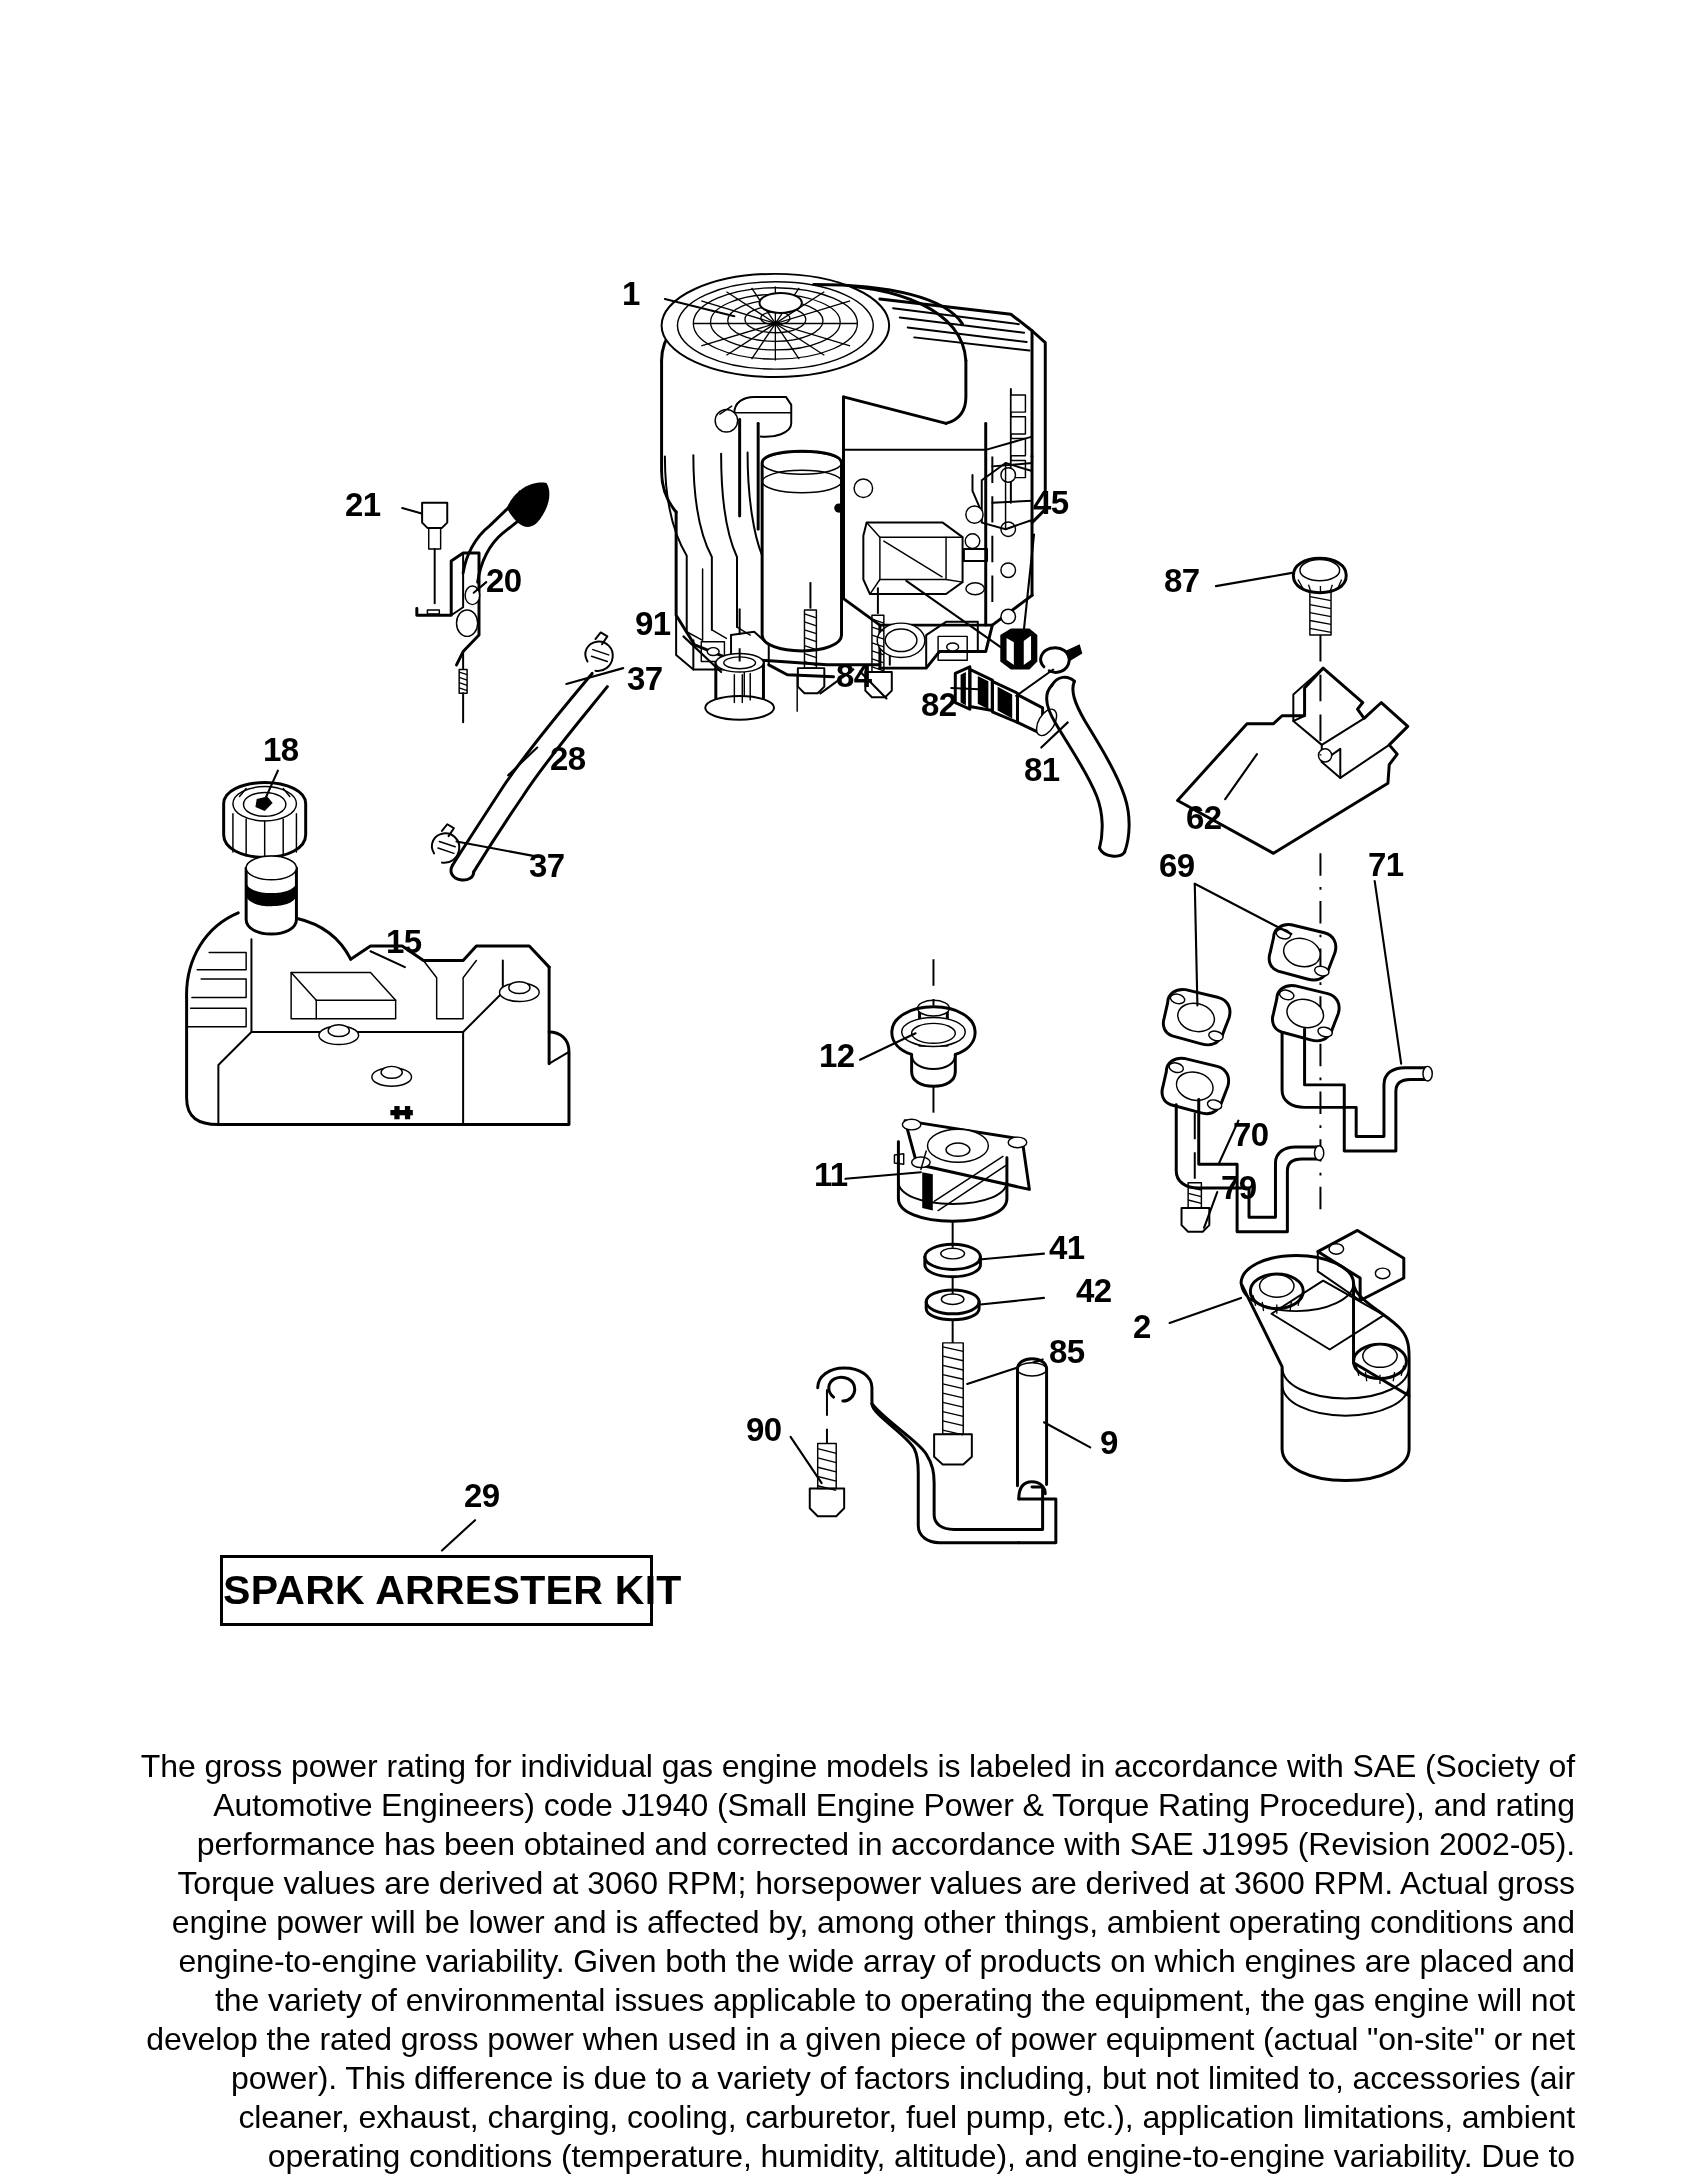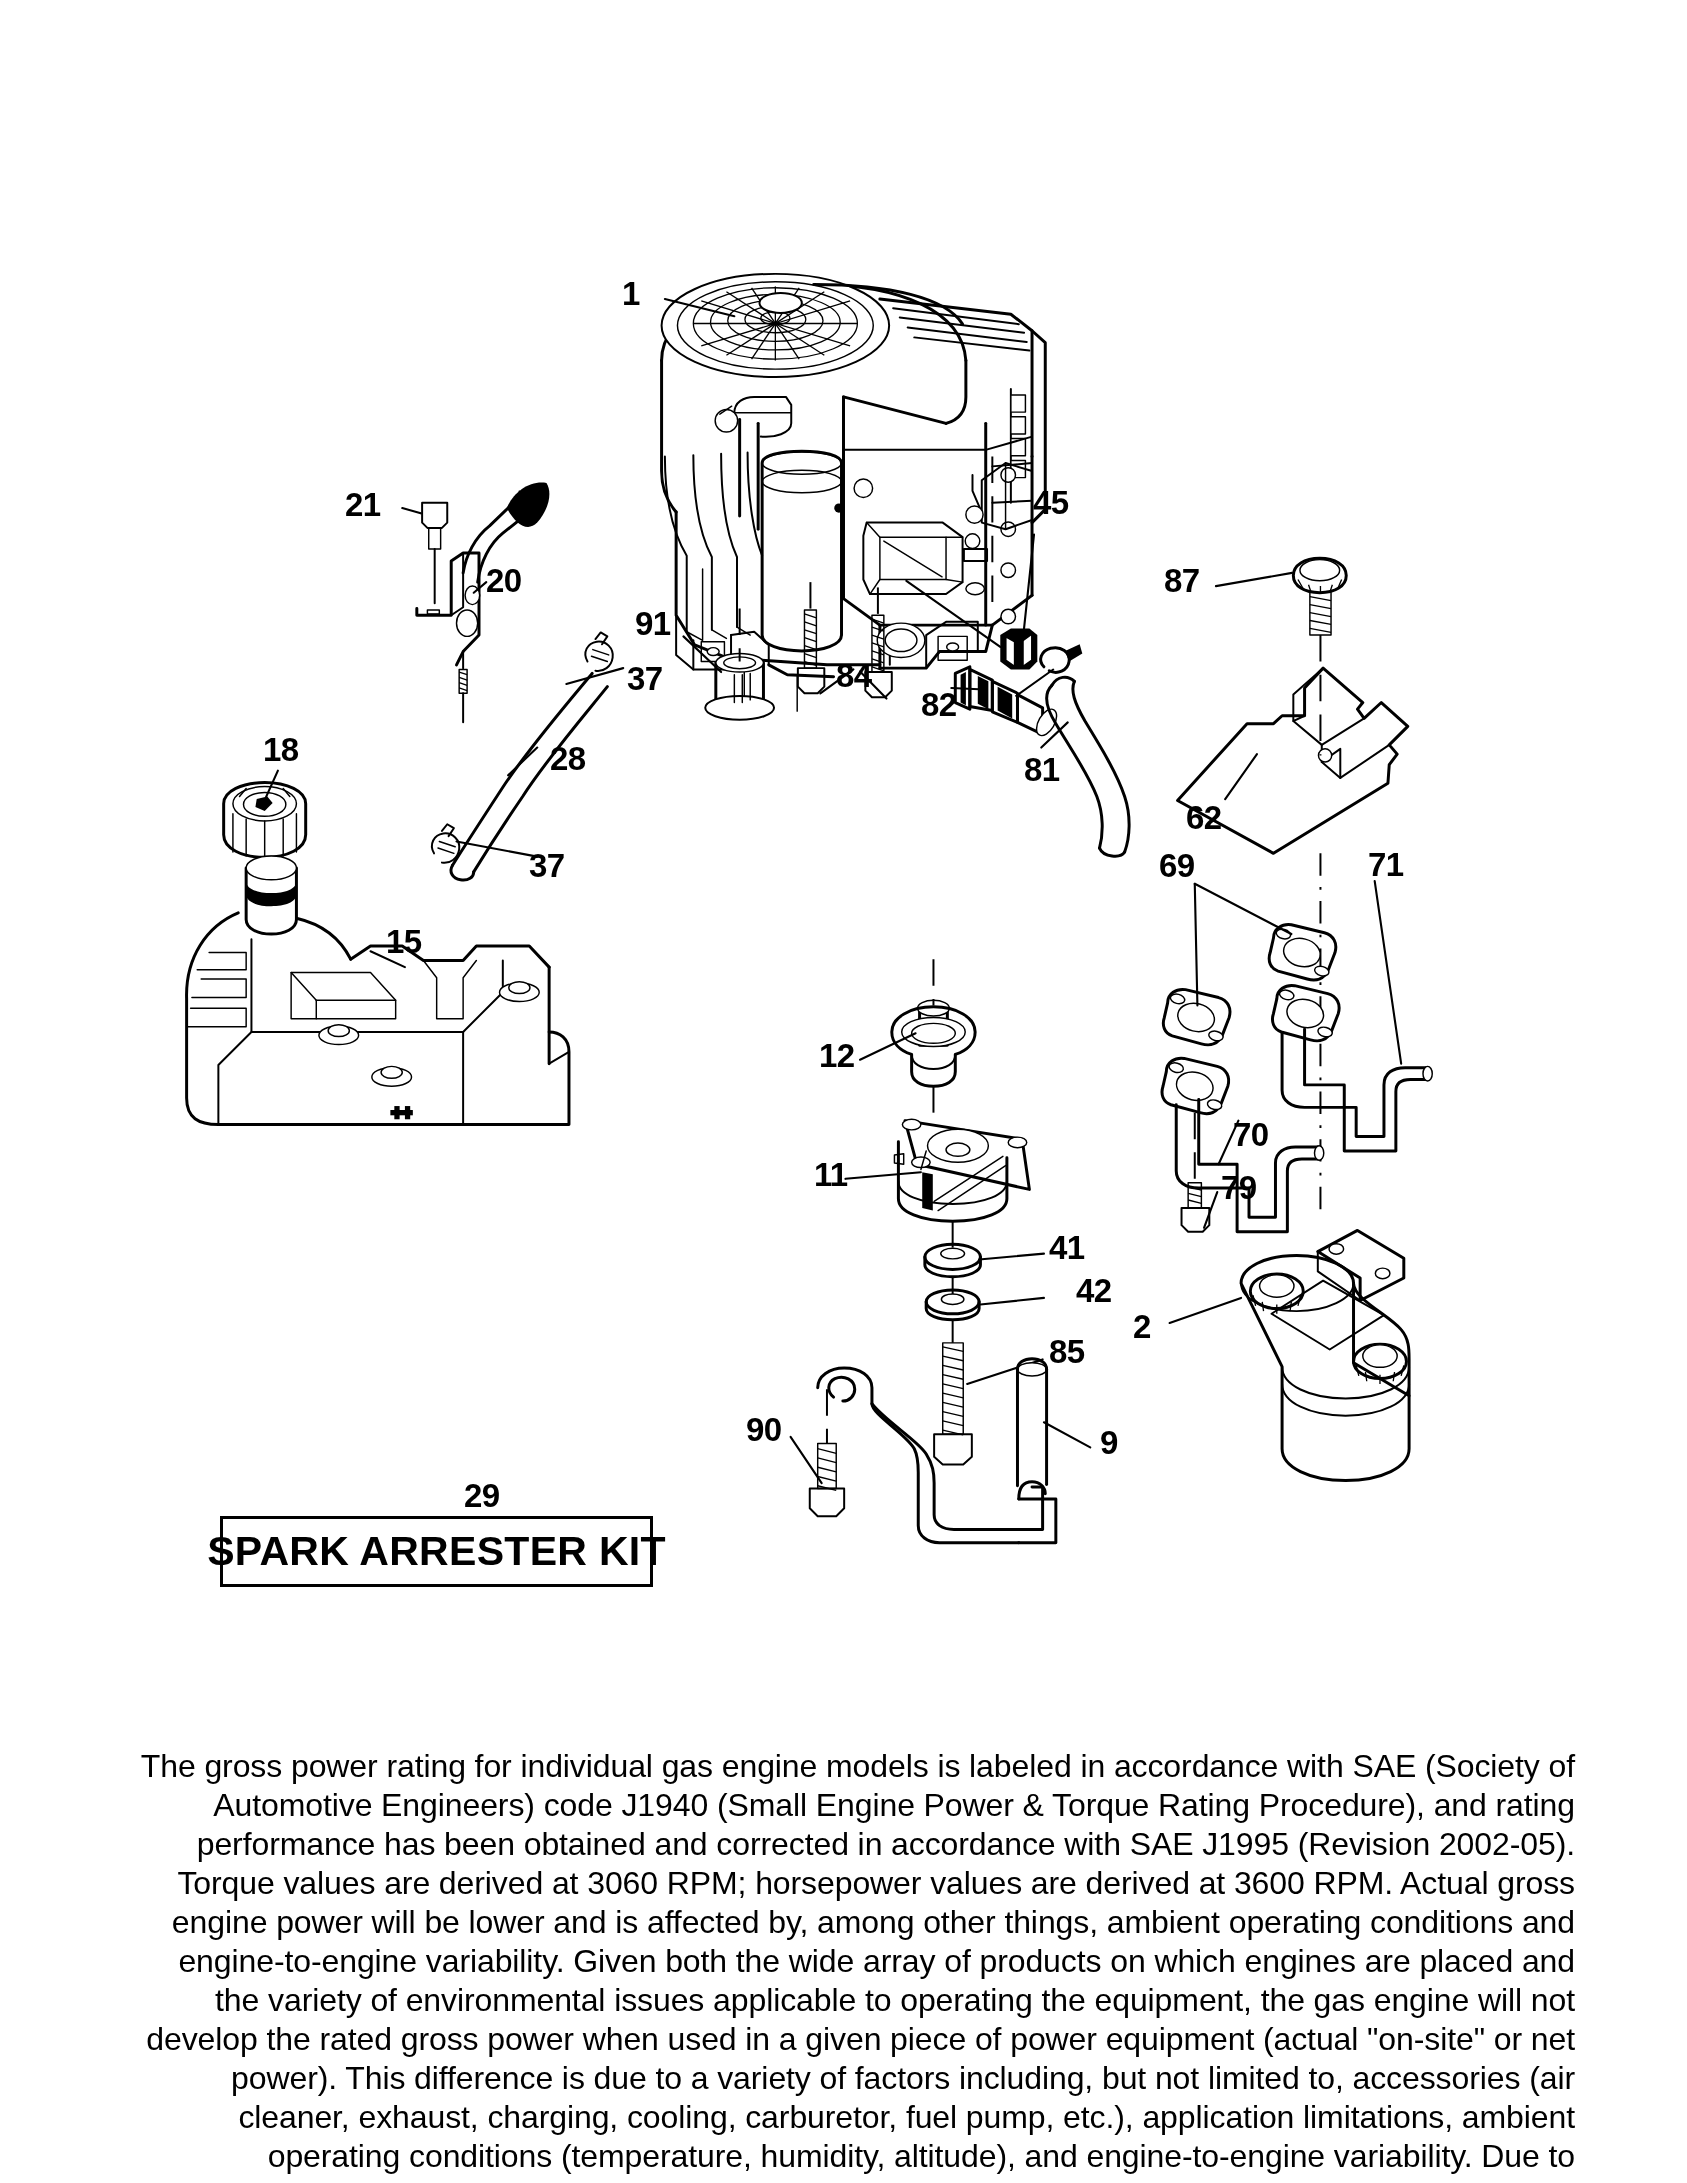--- a/index.html
+++ b/index.html
@@ -22,25 +22,25 @@
     line-height:1;
     letter-spacing:-0.7px;
     color:#000;
     white-space:nowrap;
     user-select:none;
   }
 
   
   #sak-box{
     position:absolute;
-    left:220px;top:1516px;
+    left:220px;top:1555px;
     width:427px;height:65px;
     border:3.3px solid #000;
     background:#fff;
-    display:flex;align-items:center;justify-content:center;
+    display:flex;align-items:center;
   }
   #sak-label{
     font-family:"Liberation Sans", sans-serif;
     font-weight:bold;
     font-size:41px;
     letter-spacing:0.3px;
     white-space:nowrap;
   }
 
   

